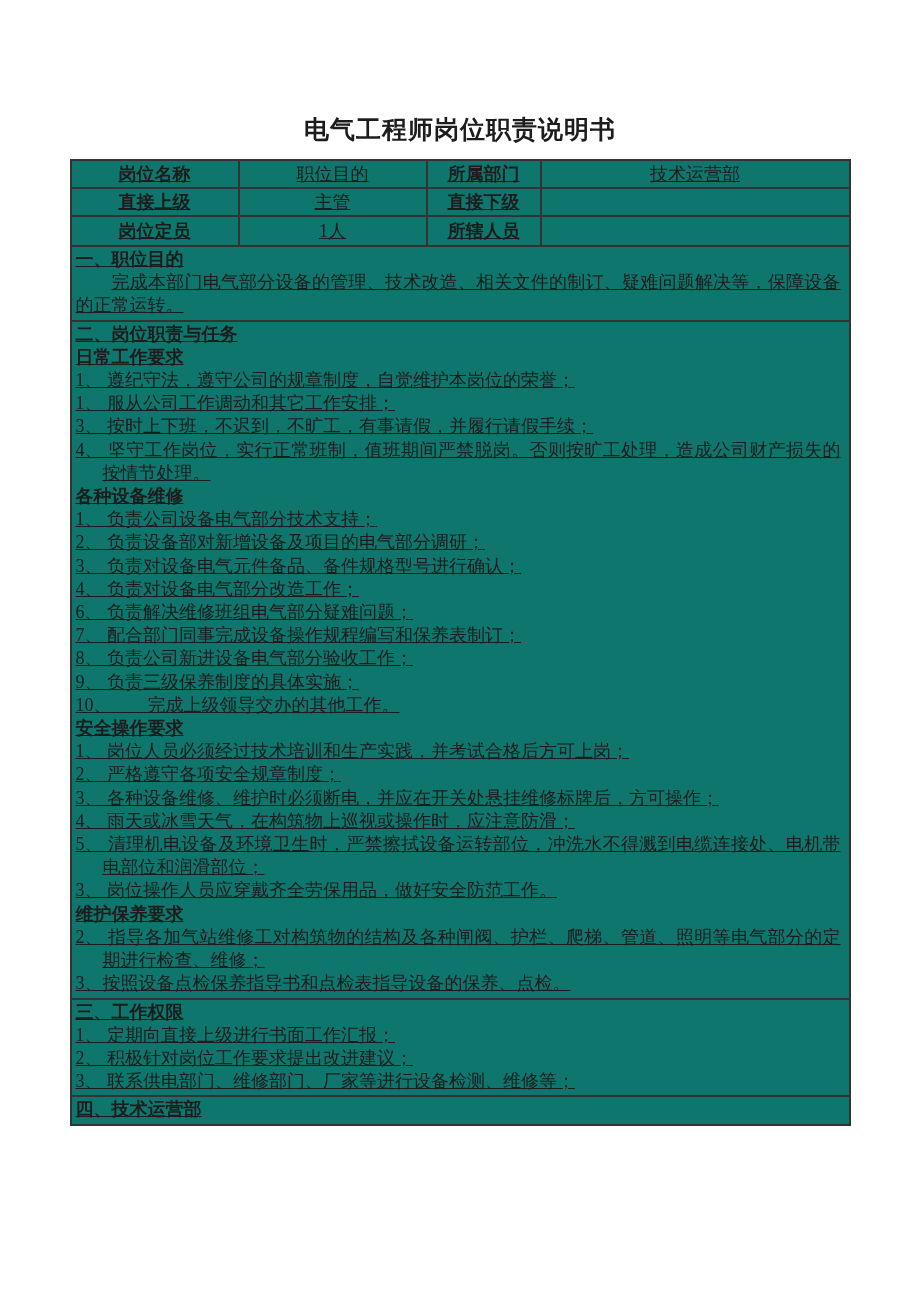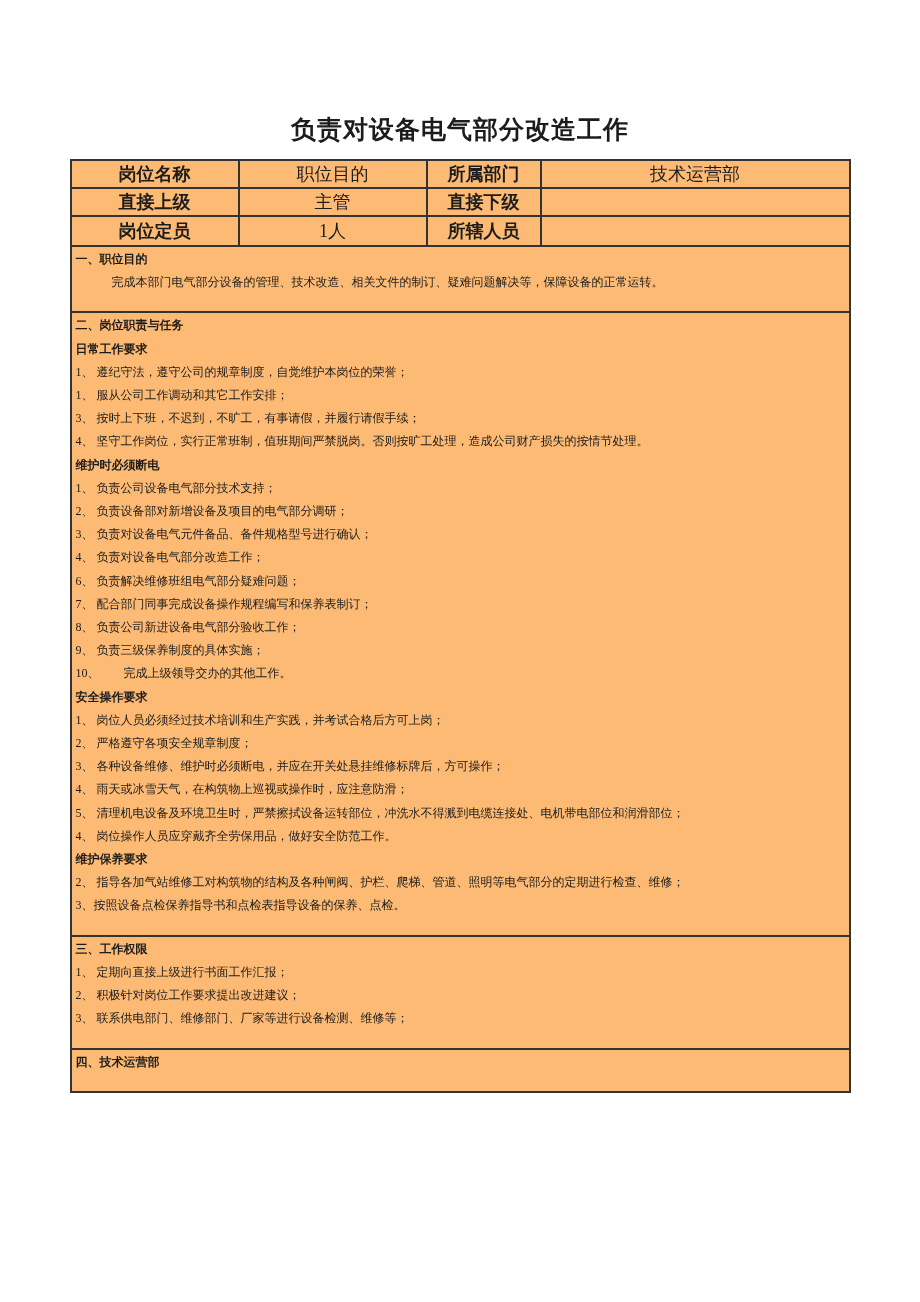--- a/index.html
+++ b/index.html
@@ -22,21 +22,22 @@
     font-family: "Liberation Sans", "DejaVu Sans", sans-serif;
     font-weight: 700;
     font-size: 25px;
     line-height: 31px;
     letter-spacing: 1px;
   }
   .doc-table {
     width: 777px;
     margin: 14px auto 0 auto;
     border: 2px solid #333333;
-    background: #fdba74;
+    background: #0f766e;
+    text-decoration: underline;
   }
   .info-grid {
     display: grid;
     grid-template-columns: 168px 188px 114px 1fr;
   }
   .info-cell {
     box-sizing: border-box;
     height: 28px;
     display: flex;
     align-items: center;
@@ -46,22 +47,22 @@
     overflow: hidden;
   }
   .info-cell.bordered-bottom { border-bottom: 2px solid #333333; }
   .info-cell.bordered-right  { border-right: 2px solid #333333; }
   .info-cell.label {
     font-family: "Liberation Sans", "DejaVu Sans", sans-serif;
     font-weight: 700;
   }
   .sec {
     border-top: 2px solid #333333;
-    padding: 1px 8px 17px 4px;
-    font-size: 12px;
+    padding: 1px 8px 2px 4px;
+    font-size: 18px;
     line-height: 23.2px;
   }
   .sec-heading, .subheading {
     font-family: "Liberation Sans", "DejaVu Sans", sans-serif;
     font-weight: 700;
     white-space: pre-wrap;
   }
   .para {
     text-indent: 36px;
     text-align: justify;
@@ -72,21 +73,21 @@
     text-indent: -27px;
     text-align: justify;
     white-space: pre-wrap;
   }
 </style>
 </head>
 <body>
 
 <div class="page">
 
-  <div class="doc-title">负责对设备电气部分改造工作</div>
+  <div class="doc-title">电气工程师岗位职责说明书</div>
 
   <div class="doc-table">
 
     <div class="info-grid">
       <div class="info-cell label bordered-bottom bordered-right">岗位名称</div>
       <div class="info-cell bordered-bottom bordered-right">职位目的</div>
       <div class="info-cell label bordered-bottom bordered-right">所属部门</div>
       <div class="info-cell bordered-bottom">技术运营部</div>
 
       <div class="info-cell label bordered-bottom bordered-right">直接上级</div>
@@ -110,40 +111,40 @@
 
       <div>
         <div class="subheading">日常工作要求</div>
         <div class="item">1、 遵纪守法，遵守公司的规章制度，自觉维护本岗位的荣誉；</div>
         <div class="item">1、 服从公司工作调动和其它工作安排；</div>
         <div class="item">3、 按时上下班，不迟到，不旷工，有事请假，并履行请假手续；</div>
         <div class="item">4、 坚守工作岗位，实行正常班制，值班期间严禁脱岗。否则按旷工处理，造成公司财产损失的按情节处理。</div>
       </div>
 
       <div>
-        <div class="subheading">维护时必须断电</div>
+        <div class="subheading">各种设备维修</div>
         <div class="item">1、 负责公司设备电气部分技术支持；</div>
         <div class="item">2、 负责设备部对新增设备及项目的电气部分调研；</div>
         <div class="item">3、 负责对设备电气元件备品、备件规格型号进行确认；</div>
         <div class="item">4、 负责对设备电气部分改造工作；</div>
         <div class="item">6、 负责解决维修班组电气部分疑难问题；</div>
         <div class="item">7、 配合部门同事完成设备操作规程编写和保养表制订；</div>
         <div class="item">8、 负责公司新进设备电气部分验收工作；</div>
         <div class="item">9、 负责三级保养制度的具体实施；</div>
         <div class="item">10、　　完成上级领导交办的其他工作。</div>
       </div>
 
       <div>
         <div class="subheading">安全操作要求</div>
         <div class="item">1、 岗位人员必须经过技术培训和生产实践，并考试合格后方可上岗；</div>
         <div class="item">2、 严格遵守各项安全规章制度；</div>
         <div class="item">3、 各种设备维修、维护时必须断电，并应在开关处悬挂维修标牌后，方可操作；</div>
         <div class="item">4、 雨天或冰雪天气，在构筑物上巡视或操作时，应注意防滑；</div>
         <div class="item">5、 清理机电设备及环境卫生时，严禁擦拭设备运转部位，冲洗水不得溅到电缆连接处、电机带电部位和润滑部位；</div>
-        <div class="item">4、 岗位操作人员应穿戴齐全劳保用品，做好安全防范工作。</div>
+        <div class="item">3、 岗位操作人员应穿戴齐全劳保用品，做好安全防范工作。</div>
       </div>
 
       <div>
         <div class="subheading">维护保养要求</div>
         <div class="item">2、 指导各加气站维修工对构筑物的结构及各种闸阀、护栏、爬梯、管道、照明等电气部分的定期进行检查、维修；</div>
         <div class="item">3、按照设备点检保养指导书和点检表指导设备的保养、点检。</div>
       </div>
     </div>
 
     <div class="sec">

